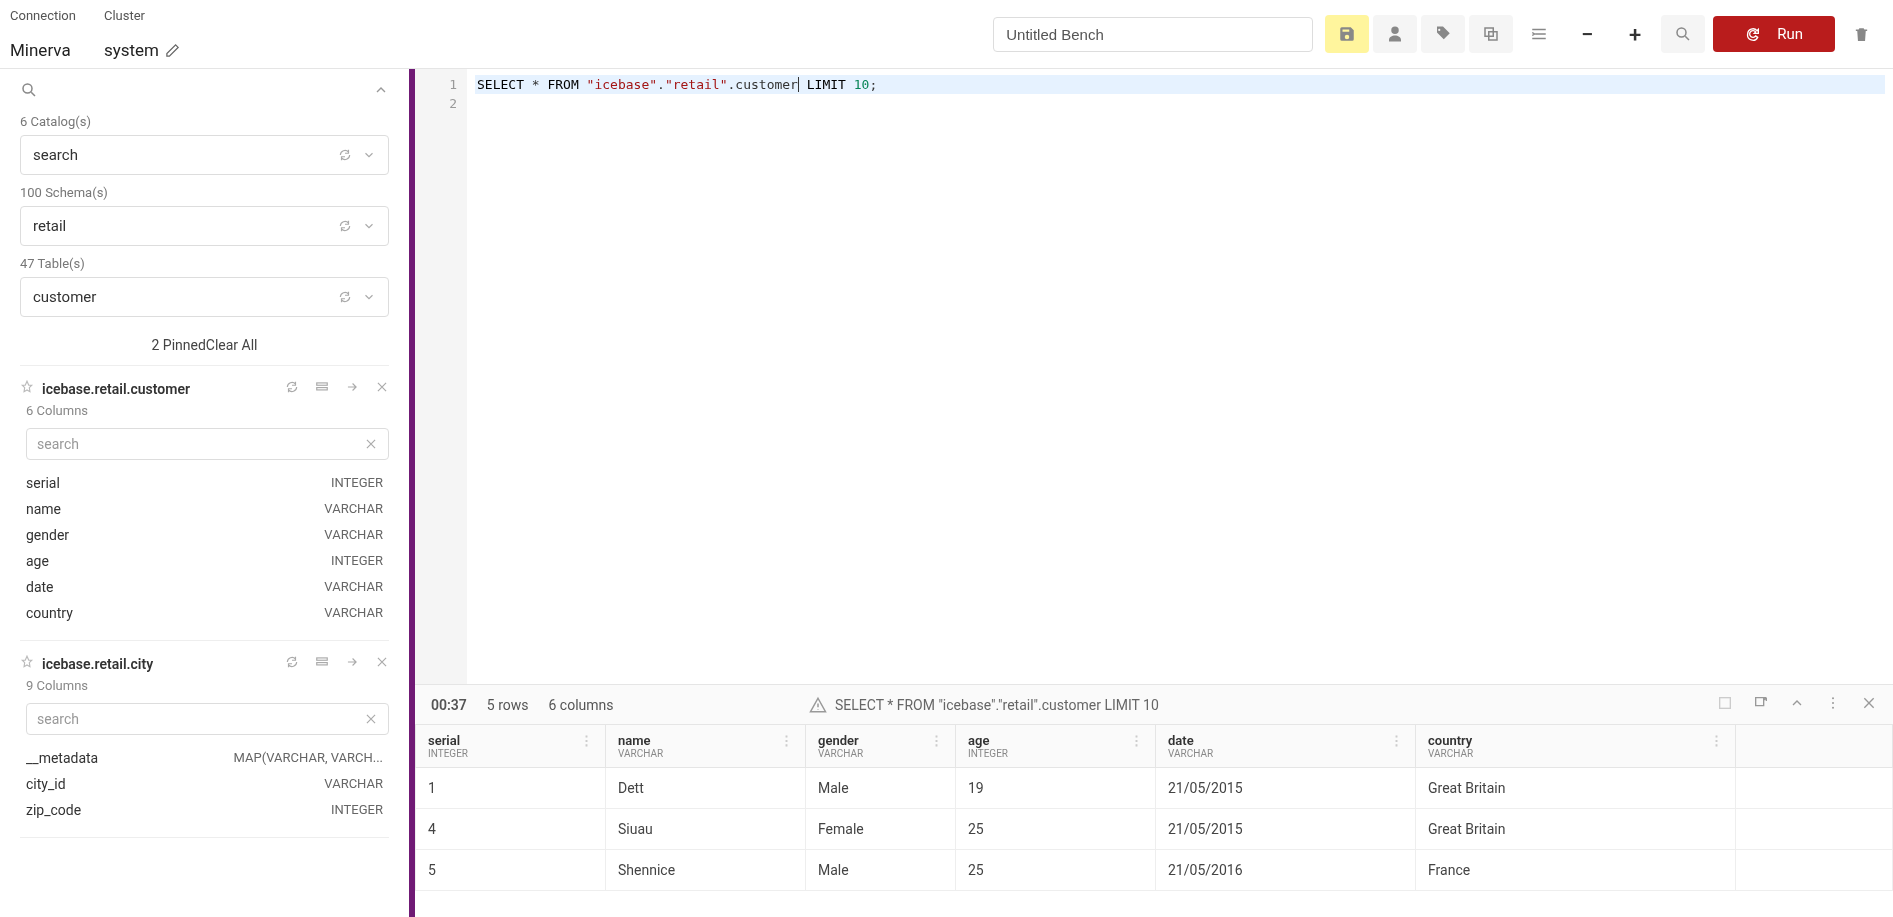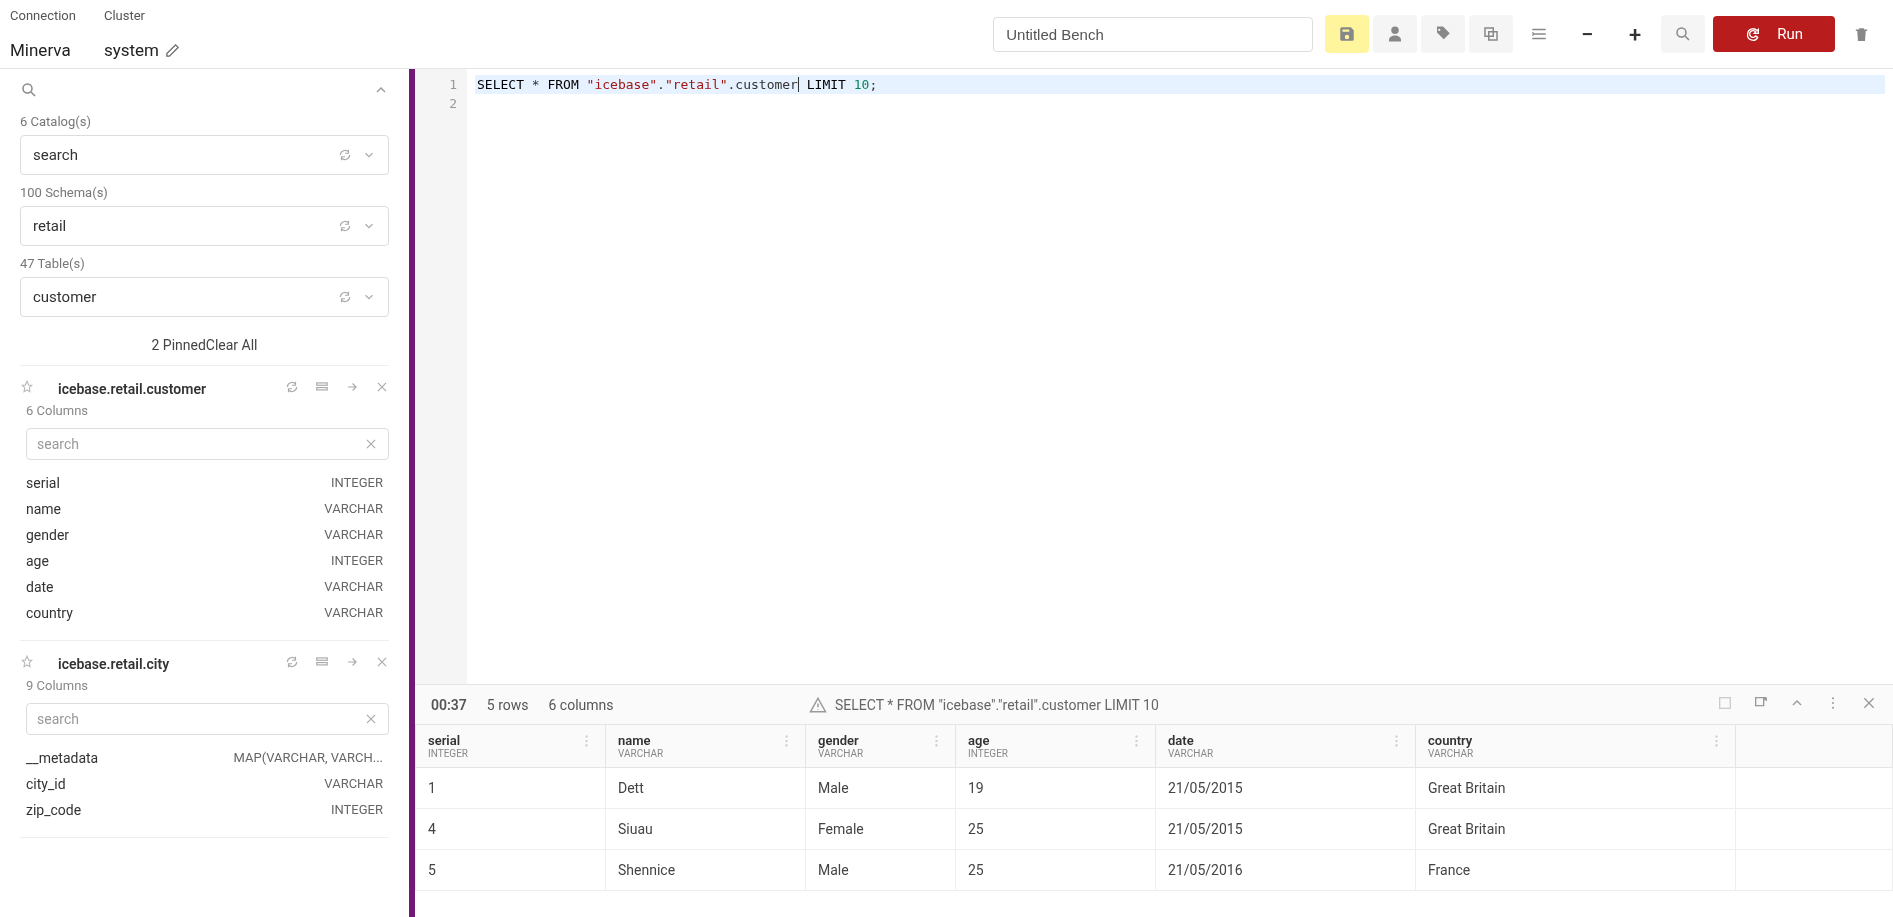--- a/index.html
+++ b/index.html
@@ -19,21 +19,21 @@
 .main{display:flex;height:calc(917px - 60px)}
 .sidebar{width:415px;border-right:6px solid #701a75;overflow-y:auto;padding:12px 20px 0}
 .sb-row{display:flex;align-items:center;justify-content:space-between;margin-bottom:12px}
 .sb-search-icon{color:#888}
 .sb-label{font-size:13px;color:#777;margin:10px 0 6px}
 .sb-select{border:1px solid #ddd;border-radius:4px;padding:10px 12px;display:flex;align-items:center;justify-content:space-between;font-size:15px;margin-bottom:8px}
 .sb-select-icons{display:flex;gap:10px;color:#999}
 .pinned-row{display:flex;justify-content:center;padding:12px 0;border-bottom:1px solid #eee;font-size:14px;color:#444}
 .clear-all{color:#444;cursor:pointer}
 .pinned-block{border-bottom:1px solid #eee;padding:14px 0}
-.pinned-head{display:flex;align-items:center;gap:24px;padding:0 0 6px}
+.pinned-head{display:flex;align-items:center;gap:8px;padding:0 0 6px}
 .pinned-title{font-weight:600;font-size:14px;flex:1}
 .pinned-head-icons{display:flex;gap:16px;color:#999}
 .pinned-head-icons span{cursor:pointer}
 .pinned-sub{font-size:13px;color:#888;padding:0 0 10px 6px}
 .col-search{border:1px solid #ddd;border-radius:4px;padding:7px 10px;display:flex;align-items:center;justify-content:space-between;margin:0 0 10px 6px;font-size:14px;color:#999}
 .col-row{display:flex;justify-content:space-between;padding:5px 6px;font-size:14px}
 .col-name{color:#333}
 .col-type{color:#666;font-size:13px}
 .content{flex:1;display:flex;flex-direction:column}
 .editor{display:flex;height:615px;overflow:hidden}

